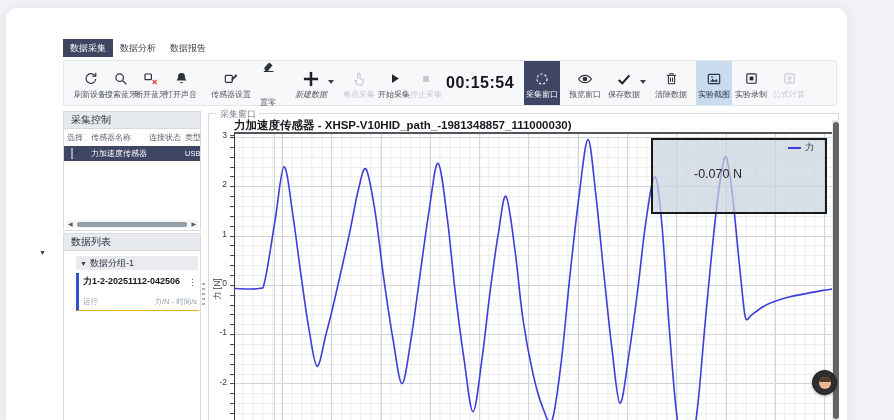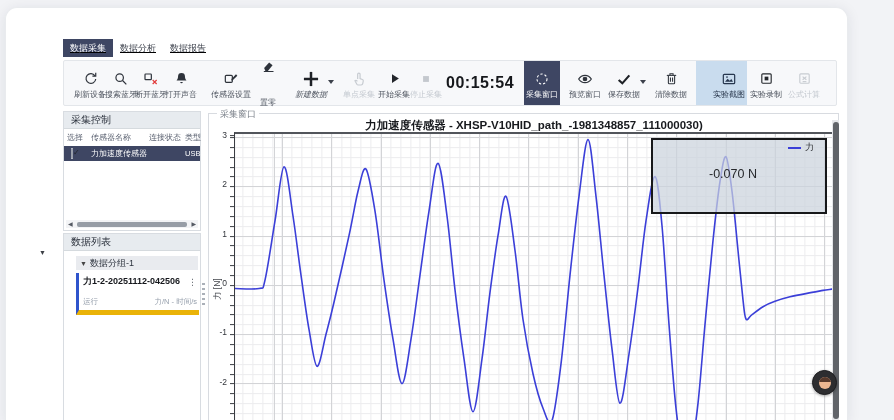--- a/index.html
+++ b/index.html
@@ -9,36 +9,36 @@
     font-family:"Liberation Sans","DejaVu Sans",sans-serif;
     -webkit-font-smoothing:antialiased;
   }
   .window{
     position:absolute;left:5px;top:7px;width:841px;height:413px;
     background:#fff;border:1px solid #e9ebee;border-bottom:none;
     border-radius:12px 12px 0 0;
     box-shadow:0 2px 14px rgba(25,35,60,.09);
   }
   
-  .tabbar{position:absolute;left:57px;top:31px;display:flex;align-items:flex-end;height:18px;text-decoration:underline;}
+  .tabbar{position:absolute;left:57px;top:31px;display:flex;align-items:flex-end;height:18px;}
   .tab{font-size:9px;color:#3a3f4a;padding:4px 7px;line-height:10px;cursor:default;}
   .tab.active{background:#3e4663;color:#fff;}
   
   .toolbar{
     position:absolute;left:57px;top:52px;width:774px;height:46px;
     background:#f7f8fa;border:1px solid #e3e6ea;border-radius:2px;
     display:flex;align-items:center;box-sizing:border-box;
   }
   .tbtn{display:flex;flex-direction:column;align-items:center;justify-content:center;height:44px;flex:0 0 auto;position:relative;}
   .tbtn .ticon{height:22px;display:flex;align-items:center;justify-content:center;}
   .tbtn .tlabel{font-size:8px;color:#4b515c;line-height:9px;white-space:nowrap;}
   .tbtn.disabled .tlabel{color:#c3c8cf;}
   .tbtn.primary{background:#3e4663;}
   .tbtn.primary .tlabel{color:#fff;}
-  .tbtn.highlight{background:#c9dcee;padding-left:15px;}
+  .tbtn.highlight{background:#c9dcee;}
   .tbtn.highlight .tlabel{color:#27354a;}
   .caret{width:0;height:0;border-left:3.5px solid transparent;border-right:3.5px solid transparent;border-top:4px solid #3c414b;position:absolute;right:-2px;top:19px;}
   .timer{font-size:16px;font-weight:700;color:#16181c;letter-spacing:.5px;margin:0 4px;white-space:nowrap;}
   
   .gutter-arrow{position:absolute;left:33px;top:241px;font-size:7px;color:#3c3f45;}
   
   .panel{position:absolute;left:57px;width:138px;background:#fff;border:1px solid #d8dce1;box-sizing:border-box;}
   .panel-collect{top:103px;height:120px;}
   .panel-data{top:225px;height:188px;}
   .panel-header{background:#e7ebef;border-bottom:1px solid #d5dade;height:16px;line-height:16px;padding-left:7px;font-size:10px;color:#2b313c;}
@@ -48,51 +48,51 @@
   .sensor-row{background:#3e4663;color:#fff;height:15px;font-size:8px;padding-left:3px;}
   .cbx{width:9px;height:9px;background:#fff;border:1px solid #9aa0ac;border-radius:1px;margin-left:4px;position:relative;}
   .cbx:after{content:"✓";position:absolute;left:1px;top:-1px;font-size:8px;color:#22262e;}
   .dot{width:7px;height:7px;border-radius:50%;background:#1fc32c;box-shadow:0 0 3px #2cd43a;margin-left:8px;}
   .usb{font-size:7.5px;}
   .hscroll{position:absolute;left:2px;right:2px;bottom:2px;height:8px;display:flex;align-items:center;background:#f3f4f6;}
   .hs-arrow{font-size:6px;color:#555a63;line-height:8px;padding:0 2px;}
   .hs-thumb{flex:1;height:5px;background:#979da6;border-radius:2px;margin:0 2px;}
   .group-row{margin:5px 2px 0 12px;background:#e9ebef;height:14px;line-height:14px;font-size:9px;color:#2b313c;padding-left:4px;white-space:nowrap;}
   .group-caret{font-size:7px;color:#444;margin-right:3px;}
-  .data-item{margin:3px 1px 0 12px;border-left:3px solid #2f54cc;border-bottom:5px solid #eab308;padding:2px 2px 3px 4px;position:relative;}
+  .data-item{margin:3px 1px 0 12px;border-left:3px solid #2f54cc;border-bottom:1px solid #eab308;padding:2px 2px 3px 4px;position:relative;}
   .di-line1{display:flex;justify-content:space-between;align-items:center;}
   .di-title{font-size:9px;font-weight:700;color:#15171c;white-space:nowrap;overflow:hidden;}
   .di-menu{font-size:9px;color:#6b7077;}
   .di-line2{display:flex;justify-content:space-between;font-size:7.5px;color:#97a0ad;margin-top:9px;}
   
   .splitter{position:absolute;left:196px;top:275px;width:3px;height:22px;
     background:repeating-linear-gradient(to bottom,#aab0b8 0 2px,transparent 2px 5px);}
   
   .chartbox{position:absolute;left:202px;top:105px;width:631px;height:308px;border:1px solid #d8dbe0;background:#fff;box-sizing:border-box;}
   .chartbox-label{position:absolute;top:-6px;left:8px;background:#fff;padding:0 3px;font-size:9px;color:#7a8089;}
-  .chart-title{position:absolute;top:4px;left:25px;width:600px;text-align:center;font-size:11.5px;font-weight:700;color:#17191d;white-space:nowrap;}
+  .chart-title{position:absolute;top:4px;left:25px;width:600px;text-align:left;font-size:11.5px;font-weight:700;color:#17191d;white-space:nowrap;}
   .plot{
     position:absolute;left:25px;top:18px;width:600px;height:290px;background:#fff;
     border-top:2px solid #52555b;border-left:1px solid #393c42;box-sizing:content-box;overflow:hidden;
     background-image:
       repeating-linear-gradient(to right,#d3d4d7 0 1px,transparent 1px 49.3px),
       repeating-linear-gradient(to bottom,#d3d4d7 0 1px,transparent 1px 49.3px),
       repeating-linear-gradient(to right,#ececee 0 1px,transparent 1px 9.86px),
       repeating-linear-gradient(to bottom,#ececee 0 1px,transparent 1px 9.86px);
     background-position:47px 0,0 3px,7.4px 0,0 3.1px;
   }
   .plot svg{position:absolute;left:0;top:0;}
   .axis-ticks{position:absolute;left:21px;top:20px;width:4px;height:288px;
     background:repeating-linear-gradient(to bottom,#3a3d42 0 1px,transparent 1px 9.86px);
     background-position:0 3.1px;}
   .yticks{position:absolute;left:0;top:18px;width:19px;height:290px;}
   .ytick{position:absolute;right:1px;font-size:8.5px;color:#33363c;width:100%;text-align:right;}
   .ylabel{position:absolute;left:3px;top:186px;font-size:8.5px;color:#43464d;transform:rotate(-90deg);transform-origin:left top;white-space:nowrap;}
   .selbox{position:absolute;left:416px;top:4px;width:176px;height:76px;border:2px solid #17181a;background:rgba(202,210,221,.72);box-sizing:border-box;}
-  .annotation{position:absolute;left:56px;top:27px;font-size:12.5px;color:#26282c;}
+  .annotation{position:absolute;left:41px;top:27px;font-size:12.5px;color:#26282c;}
   .legend{position:absolute;left:553px;top:7px;display:flex;align-items:center;gap:4px;}
   .legend-swatch{width:13px;height:2px;background:#3b3fd8;}
   .legend-label{font-size:9px;color:#26282c;}
   
   .vscroll{position:absolute;left:826px;top:112px;width:7px;height:301px;background:#e6e7ea;}
   .vscroll-thumb{position:absolute;left:0.5px;top:2px;width:6px;height:297px;background:#616469;border-radius:3px;}
   .avatar-fab{position:absolute;left:806px;top:362px;width:23px;height:23px;border-radius:50%;background:#2d2d30;border:1px solid #1d1d20;display:flex;align-items:center;justify-content:center;box-shadow:0 1px 3px rgba(0,0,0,.35);}
   .avatar-face{width:12px;height:12px;border-radius:50%;background:#ecb691;position:relative;overflow:hidden;}
   .avatar-hair{position:absolute;top:0;left:0;right:0;height:5px;background:#57392c;border-radius:6px 6px 0 0;}
 </style>

